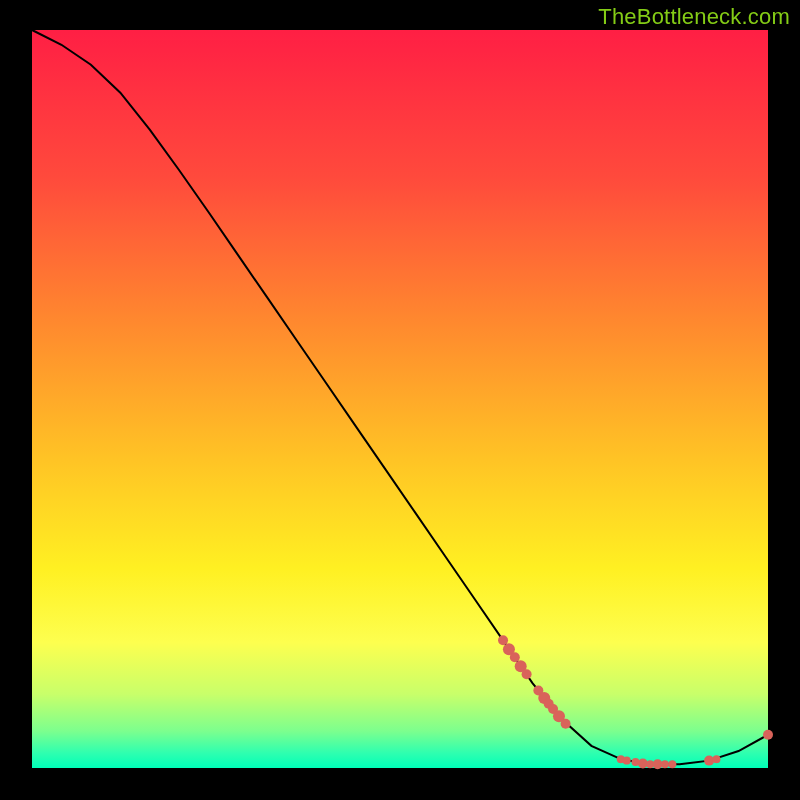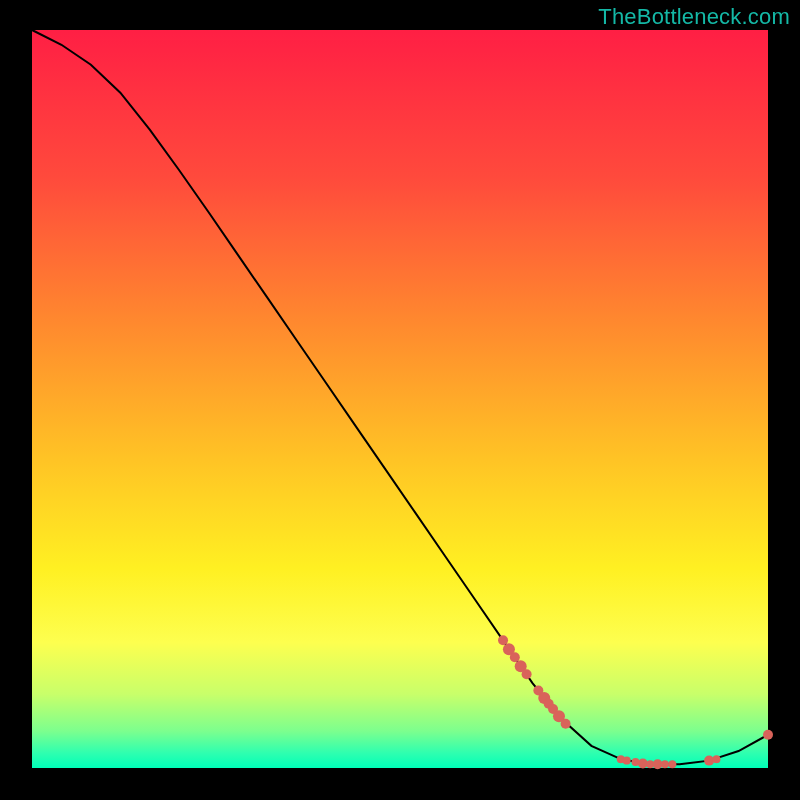--- a/index.html
+++ b/index.html
@@ -17,21 +17,21 @@
   }
   svg {
     display: block;
   }
   .watermark {
     position: absolute;
     top: 4px;
     right: 10px;
     font-family: Arial, Helvetica, sans-serif;
     font-size: 22px;
-    color: #14b8a6;
+    color: #84cc16;
     font-weight: 500;
     letter-spacing: 0.2px;
     user-select: none;
   }
 </style>
 </head>
 <body>
 
 <div class="container">
   <svg id="chart-svg" width="800" height="800" viewBox="0 0 800 800">

